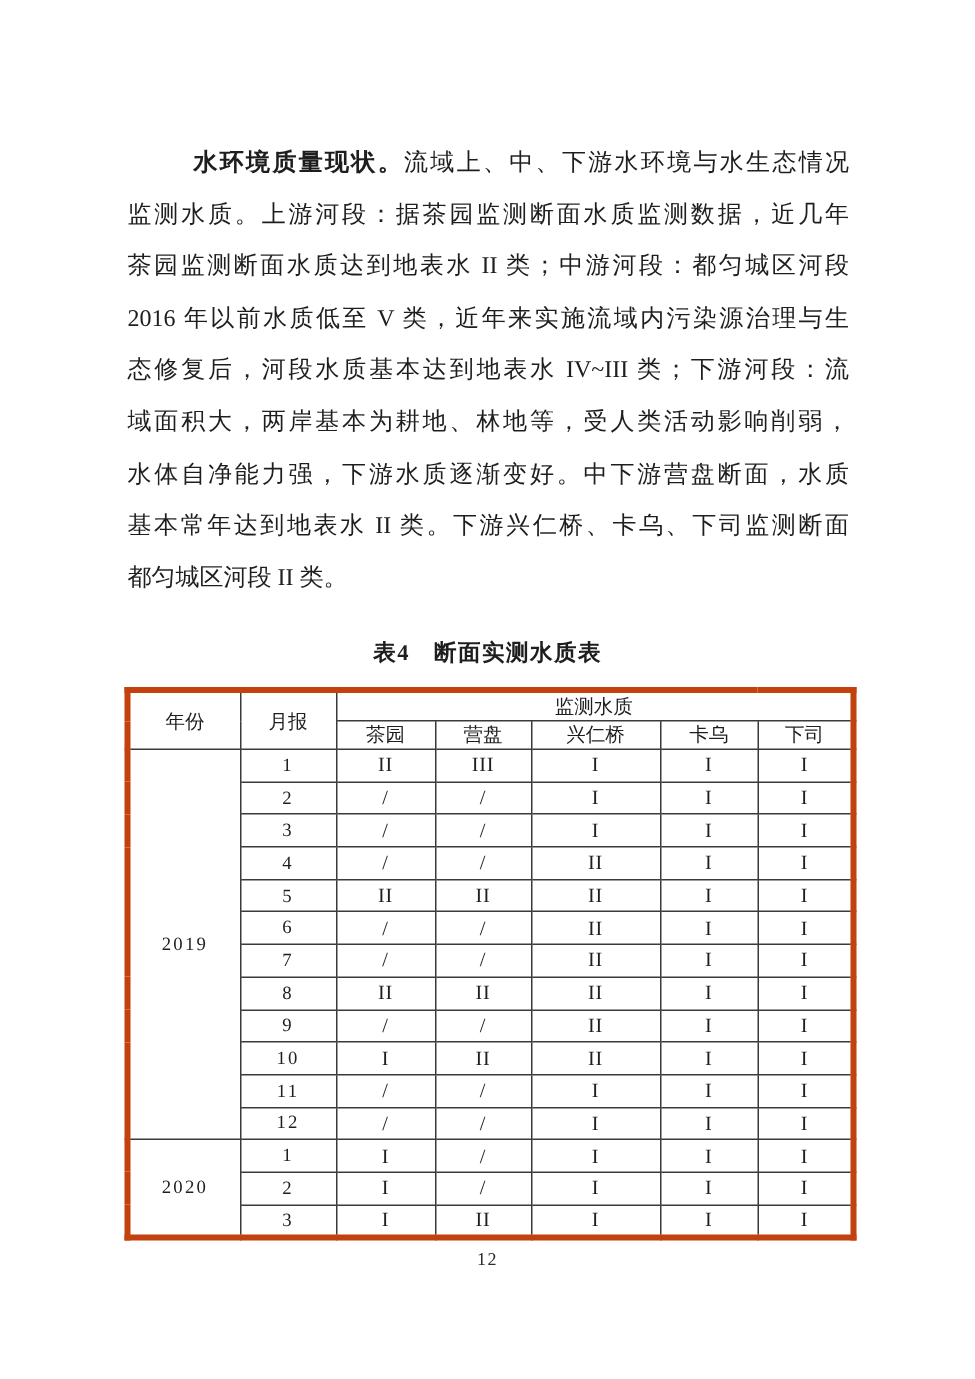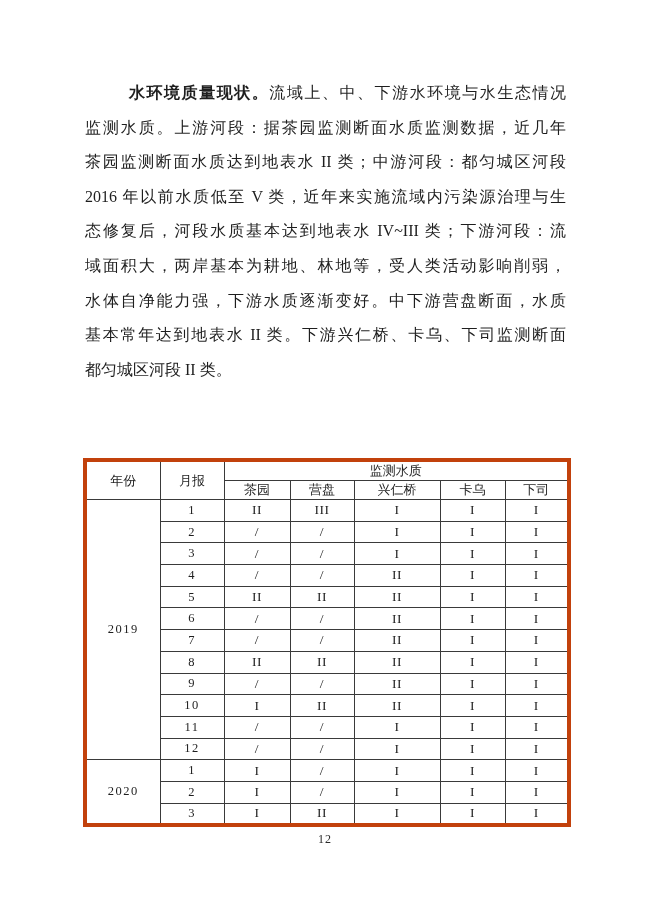--- a/index.html
+++ b/index.html
@@ -15,21 +15,21 @@
   .para {
     position:absolute;
     left:85px; top:76px; width:481px;
     font-size:16px;
     line-height:34.6px;
   }
   .para .line {
     text-align:justify;
     text-align-last:justify;
   }
-  .para .line.first { text-indent:44px; }
+  .para .line.first { text-indent:44px;margin-top:16px; }
   .para .line.last { text-align-last:left; }
   .lead-bold { font-weight:bold; }
   .caption {
     position:absolute;
     left:0; right:0; top:425px;
     text-align:center;
     font-weight:bold;
     font-size:15px;
     line-height:22px;
     letter-spacing:1px;
@@ -77,20 +77,21 @@
     <div class="line">监测水质。上游河段：据茶园监测断面水质监测数据，近几年</div>
     <div class="line">茶园监测断面水质达到地表水 II 类；中游河段：都匀城区河段</div>
     <div class="line">2016 年以前水质低至 V 类，近年来实施流域内污染源治理与生</div>
     <div class="line">态修复后，河段水质基本达到地表水 IV~III 类；下游河段：流</div>
     <div class="line">域面积大，两岸基本为耕地、林地等，受人类活动影响削弱，</div>
     <div class="line">水体自净能力强，下游水质逐渐变好。中下游营盘断面，水质</div>
     <div class="line">基本常年达到地表水 II 类。下游兴仁桥、卡乌、下司监测断面</div>
     <div class="line last">都匀城区河段 II 类。</div>
   </div>
 
+  <div class="caption">表4　断面实测水质表</div>
 
   <table class="wq-table">
     <colgroup>
       <col style="width:75px">
         <col style="width:64px">
         <col style="width:66px">
       <col style="width:64px">
         <col style="width:86px">
         <col style="width:65px">
         <col style="width:64px">

